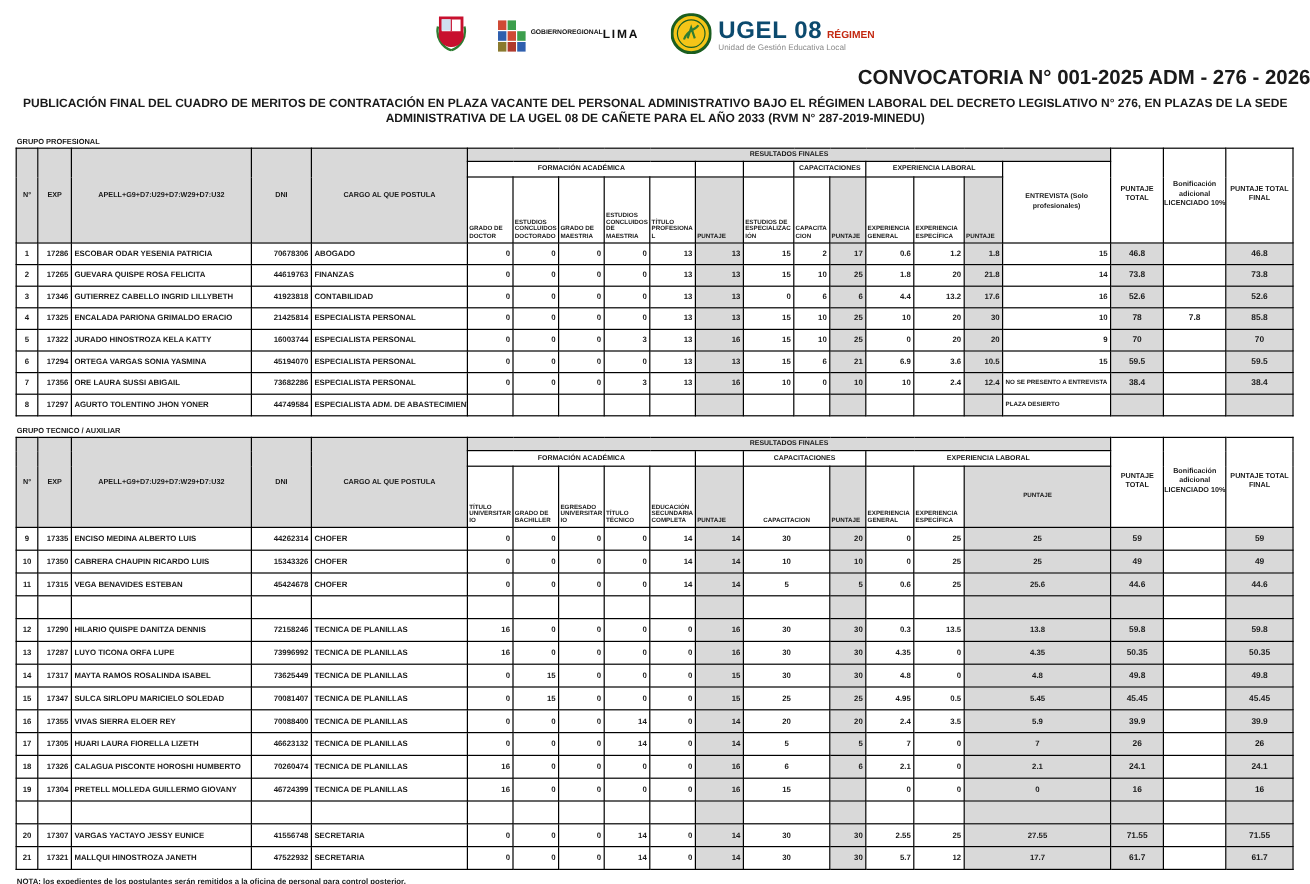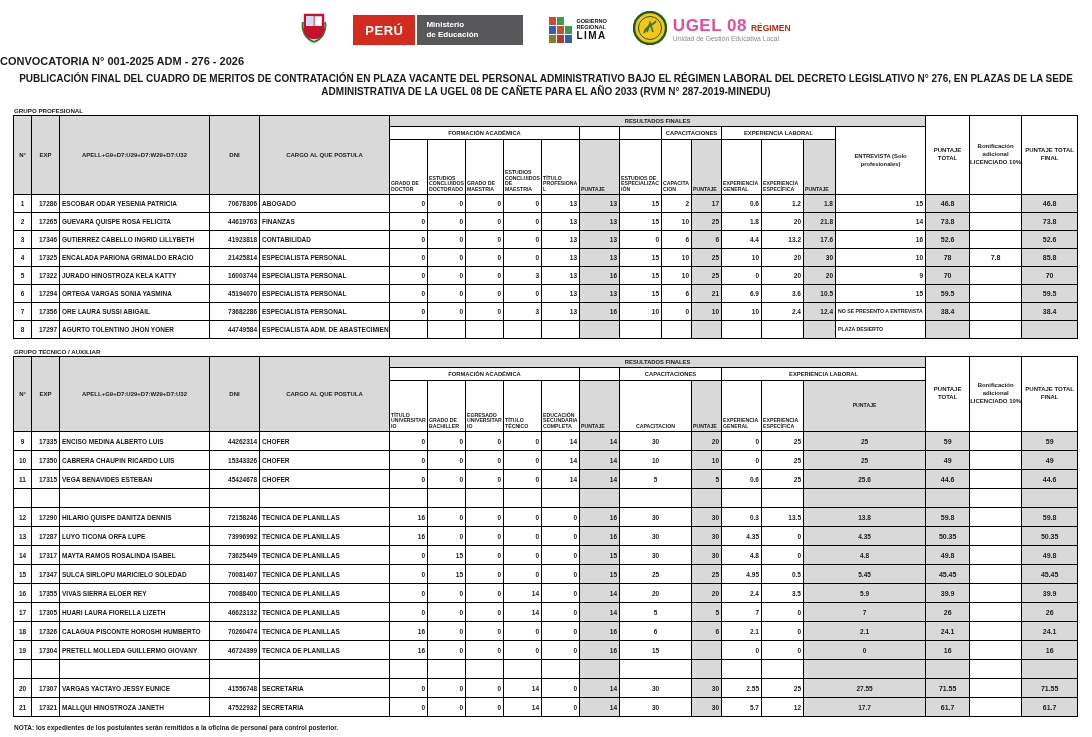--- a/index.html
+++ b/index.html
@@ -9,31 +9,31 @@
   
   .org-header{display:flex;justify-content:center;align-items:center;gap:26px;margin-top:12px;height:36px}
   .minedu{display:flex;align-items:stretch;height:30px}
   .peru-block{background:#d52b1e;color:#fff;width:62px;display:flex;align-items:center;justify-content:center;
     font-size:13px;letter-spacing:.5px}
   .min-block{background:#58585a;color:#fff;width:106px;margin-left:2px;display:flex;flex-direction:column;
     justify-content:center;padding-left:9px;font-size:8px;line-height:1.2}
   .grl{display:flex;align-items:center;gap:4px}
   .mosaic{display:grid;grid-template-columns:repeat(3,7px);grid-template-rows:repeat(3,8px);gap:1px}
   .mosaic i{display:block}
-  .grl-text{display:flex;flex-direction:column;line-height:1;color:#111}
+  .grl-text{display:flex;flex-direction:row;line-height:1;color:#111}
   .grl-text .small{font-size:5.6px;font-weight:900}
   .grl-text .lima{font-size:10px;font-weight:900;letter-spacing:1.5px}
   .ugel{display:flex;align-items:center;gap:6px}
   .ugel-text{display:flex;flex-direction:column;line-height:1}
   .ugel-row{display:flex;align-items:baseline}
-  .ugel-name{font-size:17px;color:#ec4899;font-weight:900;letter-spacing:.5px}
+  .ugel-name{font-size:20px;color:#0c4a6e;font-weight:900;letter-spacing:.5px}
   .ugel-region{font-size:8.5px;color:#c3270f;font-weight:900;margin-left:4px}
   .ugel-sub{font-size:6.8px;color:#8a8a8a;font-weight:normal;margin-top:2px}
 
-  .conv{text-align:left;font-size:11px;margin-top:7px}
+  .conv{text-align:right;font-size:17px;margin-top:7px}
   .pub{width:1058px;margin:5px auto 0;text-align:center;font-size:10px;line-height:1.3}
 
   
   .grupo{margin:9px 0 1px 14px;font-size:6.2px}
   table{border-collapse:collapse;table-layout:fixed;margin-left:13px;width:1064px;border:1.5px solid #000}
   th,td{border:1px solid #000;overflow:hidden}
   td{font-size:6.5px;padding:0 2px;white-space:nowrap}
   th{font-weight:bold}
   .gh{background:#d9d9d9;font-size:6px;text-align:center;vertical-align:middle;white-space:normal;line-height:1.1}
   .res{background:#d9d9d9;font-size:5.8px;text-align:center;vertical-align:middle}
@@ -67,27 +67,20 @@
 <header class="org-header">
   <div>
     <svg width="26" height="30" viewBox="0 0 26 30">
       <path d="M2 9 C0 18 5 26 13 29" stroke="#2e7d32" stroke-width="2" fill="none"></path>
       <path d="M24 9 C26 18 21 26 13 29" stroke="#2e7d32" stroke-width="2" fill="none"></path>
       <path d="M4 2 h18 v12 a9 9 0 0 1 -9 11 a9 9 0 0 1 -9 -11 z" fill="#ffffff" stroke="#c8102e" stroke-width="2.4"></path>
       <path d="M4 13 h18 v1 a9 9 0 0 1 -9 11 a9 9 0 0 1 -9 -11 z" fill="#c8102e"></path>
       <path d="M13 3 v10" stroke="#c8102e" stroke-width="1.2"></path>
       <rect x="5" y="3" width="7.5" height="9.5" fill="#cfe0f0"></rect>
     </svg>
-  </div>
-  <div class="minedu">
-    <div class="peru-block">PERÚ</div>
-    <div class="min-block">
-      <span>Ministerio</span>
-      <span>de Educación</span>
-    </div>
   </div>
   <div class="grl">
     <div class="mosaic">
       <i style="background:#cf4a35"></i>
         <i style="background:#3c9e4c"></i>
         <i></i>
       <i style="background:#2f5fae"></i>
         <i style="background:#cf4a35"></i>
         <i style="background:#3c9e4c"></i>
       <i style="background:#8a7a2f"></i>

